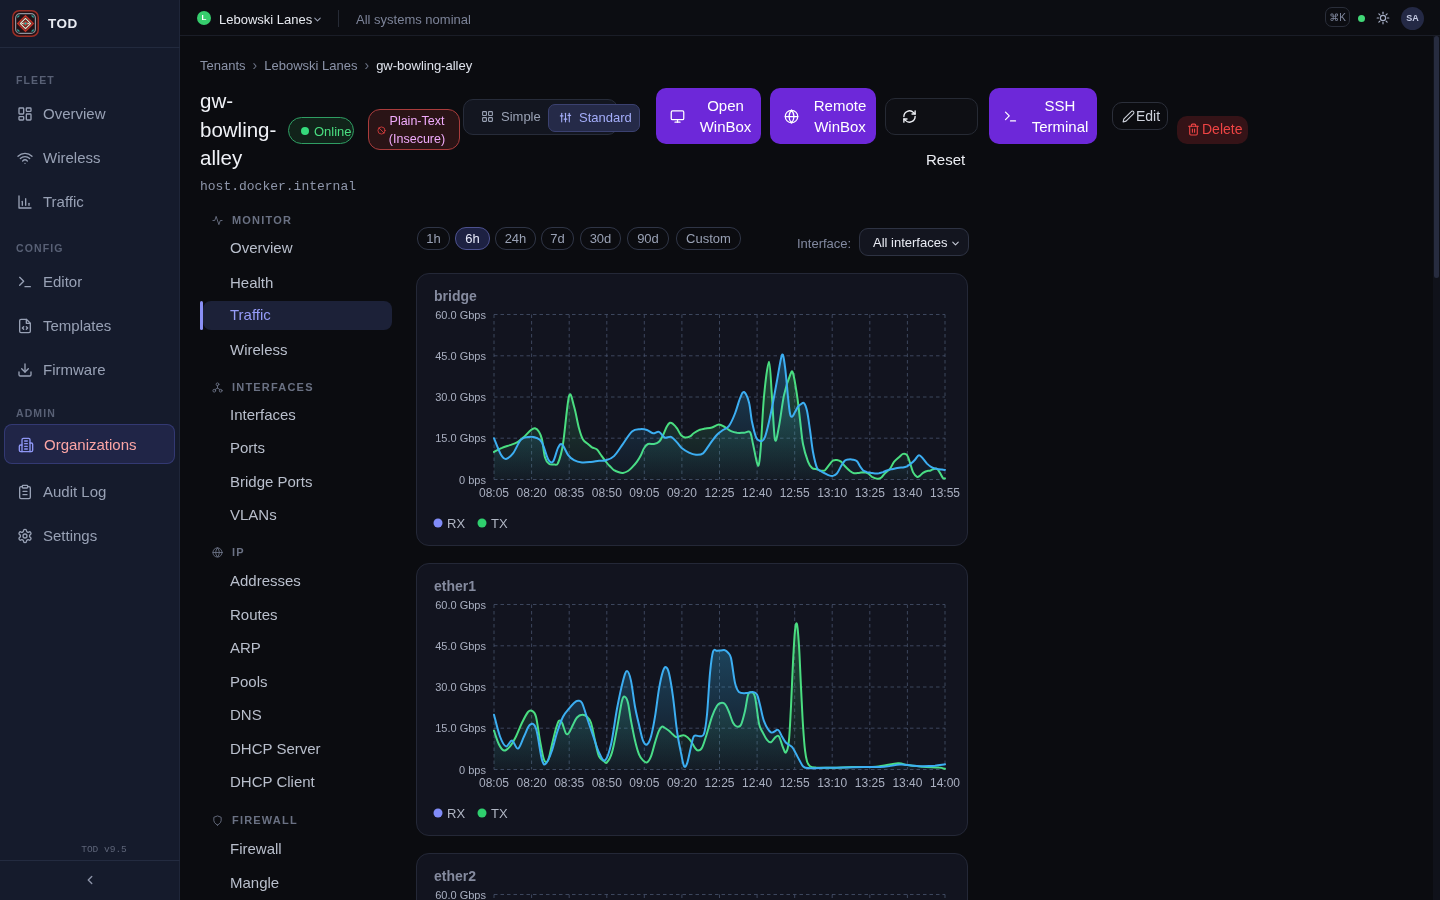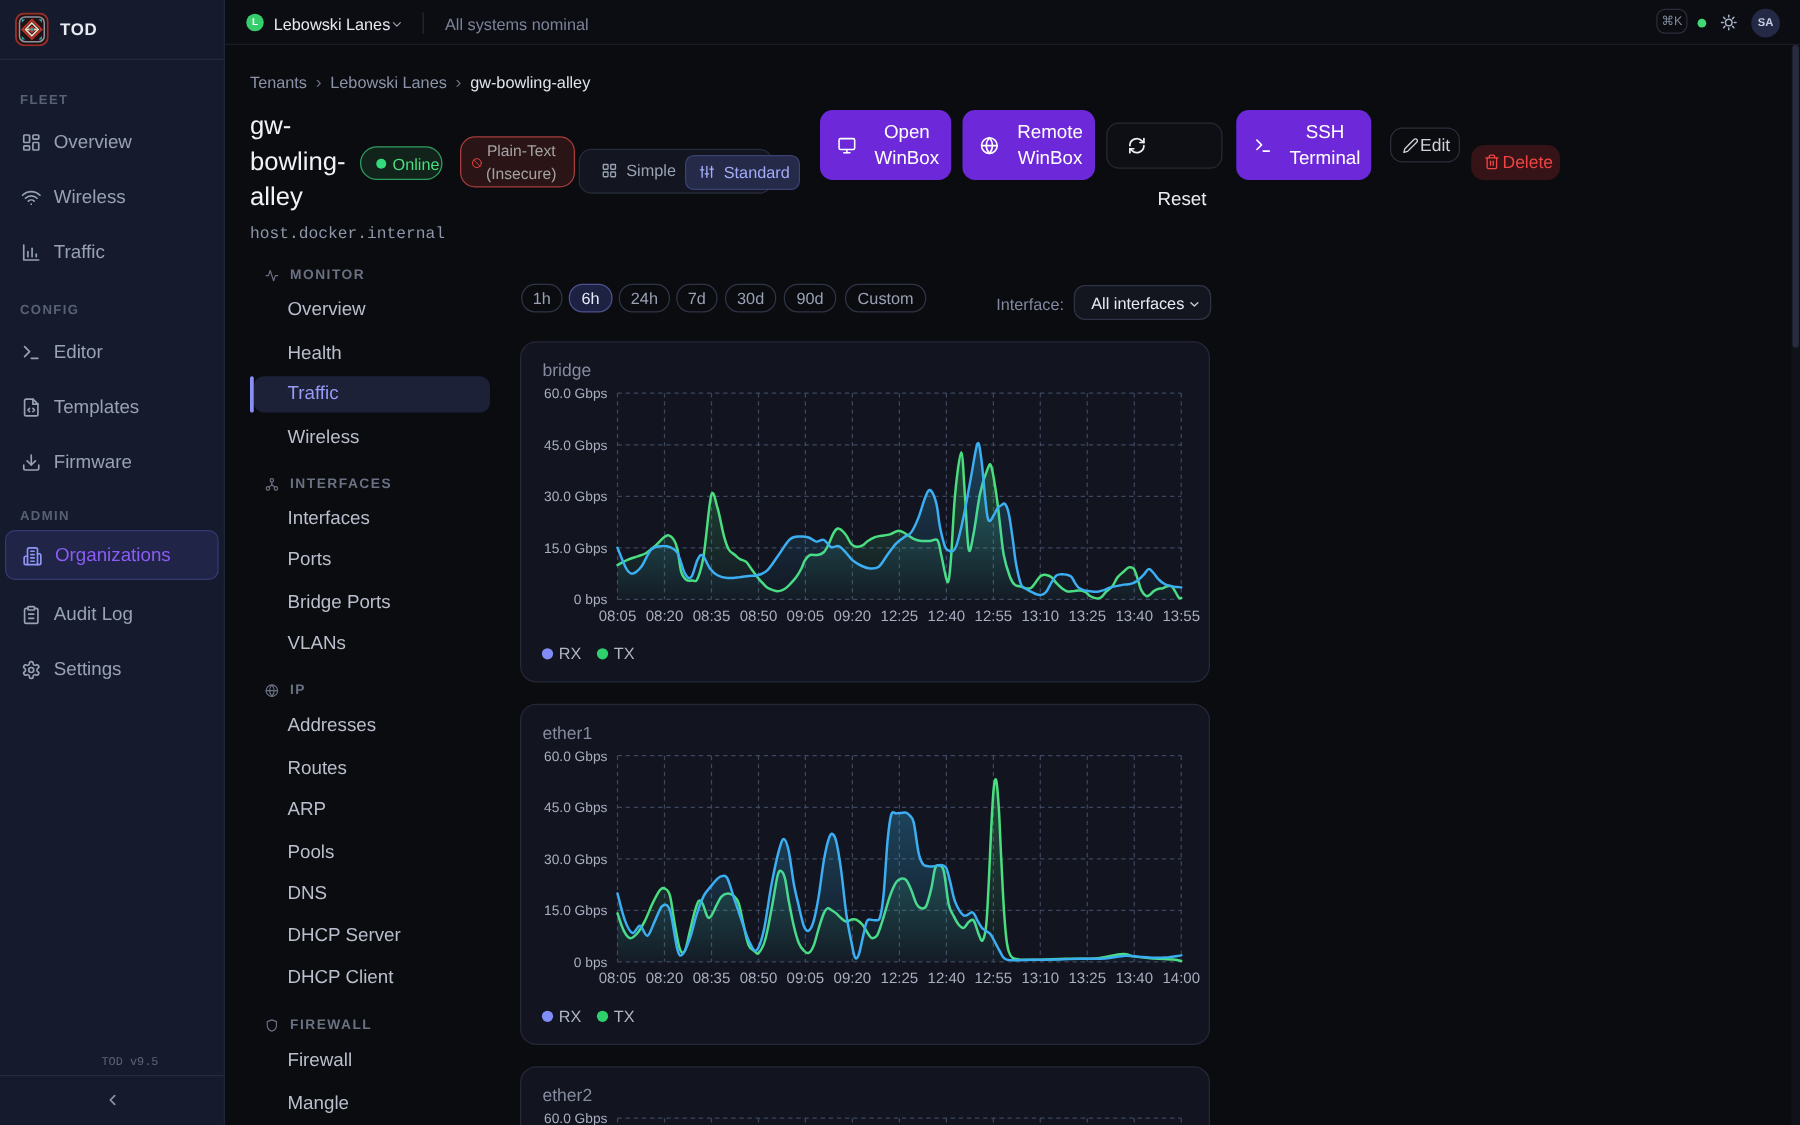--- a/index.html
+++ b/index.html
@@ -8,21 +8,21 @@
 
 
 #sidebar { position:absolute; left:0; top:0; width:180px; height:900px; background:#151b2c; border-right:1px solid #1f2639; }
 #logo { position:absolute; left:0; top:0; width:180px; height:48px; border-bottom:1px solid #222a3e; }
 #logoicon { position:absolute; left:12px; top:10px; width:27px; height:27px; }
 #logotext { position:absolute; left:48px; top:16px; font-size:13.5px; font-weight:700; color:#e8ebf2; letter-spacing:0.5px; }
 .sec-label { position:absolute; left:16px; width:150px; font-size:10.5px; font-weight:700; letter-spacing:1.1px; color:#586075; }
 .nav-item { position:absolute; left:4px; width:171px; height:40px; border-radius:8px; color:#98a1b5; font-size:15px; }
 .nav-item .ic { position:absolute; left:13px; top:12px; width:16px; height:16px; }
 .nav-item .tx { position:absolute; left:39px; top:11px; }
-.nav-item.active { background:rgba(99,102,241,0.14); color:#8b5cf6; border:1px solid rgba(112,118,246,0.25); }
+.nav-item.active { background:rgba(99,102,241,0.14); color:#fca5a5; border:1px solid rgba(112,118,246,0.25); }
 #sfoot { position:absolute; left:0; bottom:0; width:180px; }
 #ver { position:absolute; left:0; top:6px; width:180px; text-align:center; font-family:"Liberation Mono",monospace; font-size:9.5px; color:#5d6478;padding-left:28px; }
 #collapse { position:absolute; left:0; top:22px; width:180px; height:38px; border-top:1px solid #232b40; color:#8d94a8; font-size:15px; text-align:center; line-height:38px; }
 
 
 #topbar { position:absolute; left:180px; top:0; width:1260px; height:36px; background:#0c0d12; border-bottom:1px solid #1a1d27; }
 #orgdot { position:absolute; left:197px; top:11px; width:14px; height:14px; border-radius:50%; background:#36cd6d; color:#fff; font-size:8px; font-weight:700; text-align:center; line-height:14px; }
 #orgname { position:absolute; left:219px; top:11.5px; font-size:13px; font-weight:400; color:#e6e9ef; }
 #orgchev { position:absolute; left:312px; top:13.5px; width:11px; height:11px; }
 #topdiv { position:absolute; left:338px; top:10px; width:1px; height:17px; background:#272b36; }
@@ -38,24 +38,24 @@
 #crumbs .cur { color:#dfe3ec; }
 #title { position:absolute; left:200px; top:87px; width:96px; font-size:20.5px; line-height:28.5px; font-weight:400; color:#f0f2f7; letter-spacing:0px; }
 #hostname { position:absolute; left:200px; top:179px; font-family:"Liberation Mono",monospace; font-size:13px; color:#8e96aa; }
 
 .pill { position:absolute; border-radius:999px; }
 #online { left:288px; top:117px; width:66px; height:27px; background:#11231a; border:1px solid #2f9e63; }
 #online .dot { position:absolute; left:12px; top:9px; width:8px; height:8px; border-radius:50%; background:#35da7c; }
 #online .tx { position:absolute; left:25px; top:5.5px; font-size:13px; color:#4ade80; }
 #plain { position:absolute; left:368px; top:109px; width:92px; height:41px; background:#2a1416; border:1px solid #a93c3c; border-radius:12px; }
 #plain .ic { position:absolute; left:8px; top:16px; width:9px; height:9px; }
-#plain .tx { position:absolute; left:12px; top:3px; width:72px; text-align:center; font-size:12.5px; line-height:17.5px; color:#a3a3a3; }
-
-
-#seg { position:absolute; left:463px; top:99px; width:155px; height:36px; background:#131620; border:1px solid #272c3a; border-radius:10px;margin-top:20px; }
+#plain .tx { position:absolute; left:12px; top:3px; width:72px; text-align:center; font-size:12.5px; line-height:17.5px; color:#f0abfc; }
+
+
+#seg { position:absolute; left:463px; top:99px; width:155px; height:36px; background:#131620; border:1px solid #272c3a; border-radius:10px; }
 #seg .opt1 { position:absolute; left:17px; top:8px; color:#9aa2b4; font-size:13px; line-height:18px; }
 #seg .opt2 { position:absolute; left:84px; top:3.5px; width:92px; height:28px; background:#252a48; border:1px solid #3b4170; border-radius:7px; color:#a4adf9; font-size:13px; }
 #seg .gi { display:inline-block; vertical-align:-2px; margin-right:7px; }
 
 
 .btn { position:absolute; border-radius:10px; font-size:15px; }
 .btn-purple { background:#6d28d9; color:#fff; }
 .btn-purple .bic { position:absolute; left:14px; top:21px; width:15px; height:15px; }
 .btn-purple .btx { position:absolute; left:34px; top:0; right:0; height:100%; display:flex; align-items:center; justify-content:center; text-align:center; line-height:21px; }
 #b-open { left:656px; top:88px; width:105px; height:56px; }
@@ -83,21 +83,21 @@
 
 .tbtn { position:absolute; top:227px; height:23px; line-height:21px; border:1px solid #2f3546; border-radius:11px; color:#99a1b4; font-size:13px; text-align:center; background:transparent; }
 .tbtn.sel { background:#1d2142; border:1px solid #4d5290; color:#e8ebfb; }
 #iflabel { position:absolute; left:797px; top:236px; font-size:13px; color:#8289a0; }
 #ifsel { position:absolute; left:859px; top:228px; width:110px; height:28px; background:#13151f; border:1px solid #2e3343; border-radius:9px; }
 #ifsel .tx { position:absolute; left:13px; top:6px; font-size:13px; font-weight:400; color:#e8eaf2; }
 #ifsel .ch { position:absolute; right:7px; top:9px; width:11px; height:11px; }
 
 
 .card { position:absolute; left:416px; width:552px; height:273px; background:#12141f; border:1px solid #242837; border-radius:13px; }
-.card .ctitle { position:absolute; left:17px; top:14px; font-size:14px; color:#858b9f; }
+.card .ctitle { position:absolute; left:17px; top:14px; font-size:14px; color:#858b9f;font-weight:bold; }
 #card1 { top:273px; }
 #card2 { top:563px; }
 #card3 { top:853px; }
 
 
 #sbtrack { position:absolute; left:1433px; top:36px; width:7px; height:864px; background:#10121a; }
 #sbthumb { position:absolute; left:1434px; top:36px; width:5px; height:242px; background:#272c3f; border-radius:3px; }
 </style>
 </head>
 <body>

